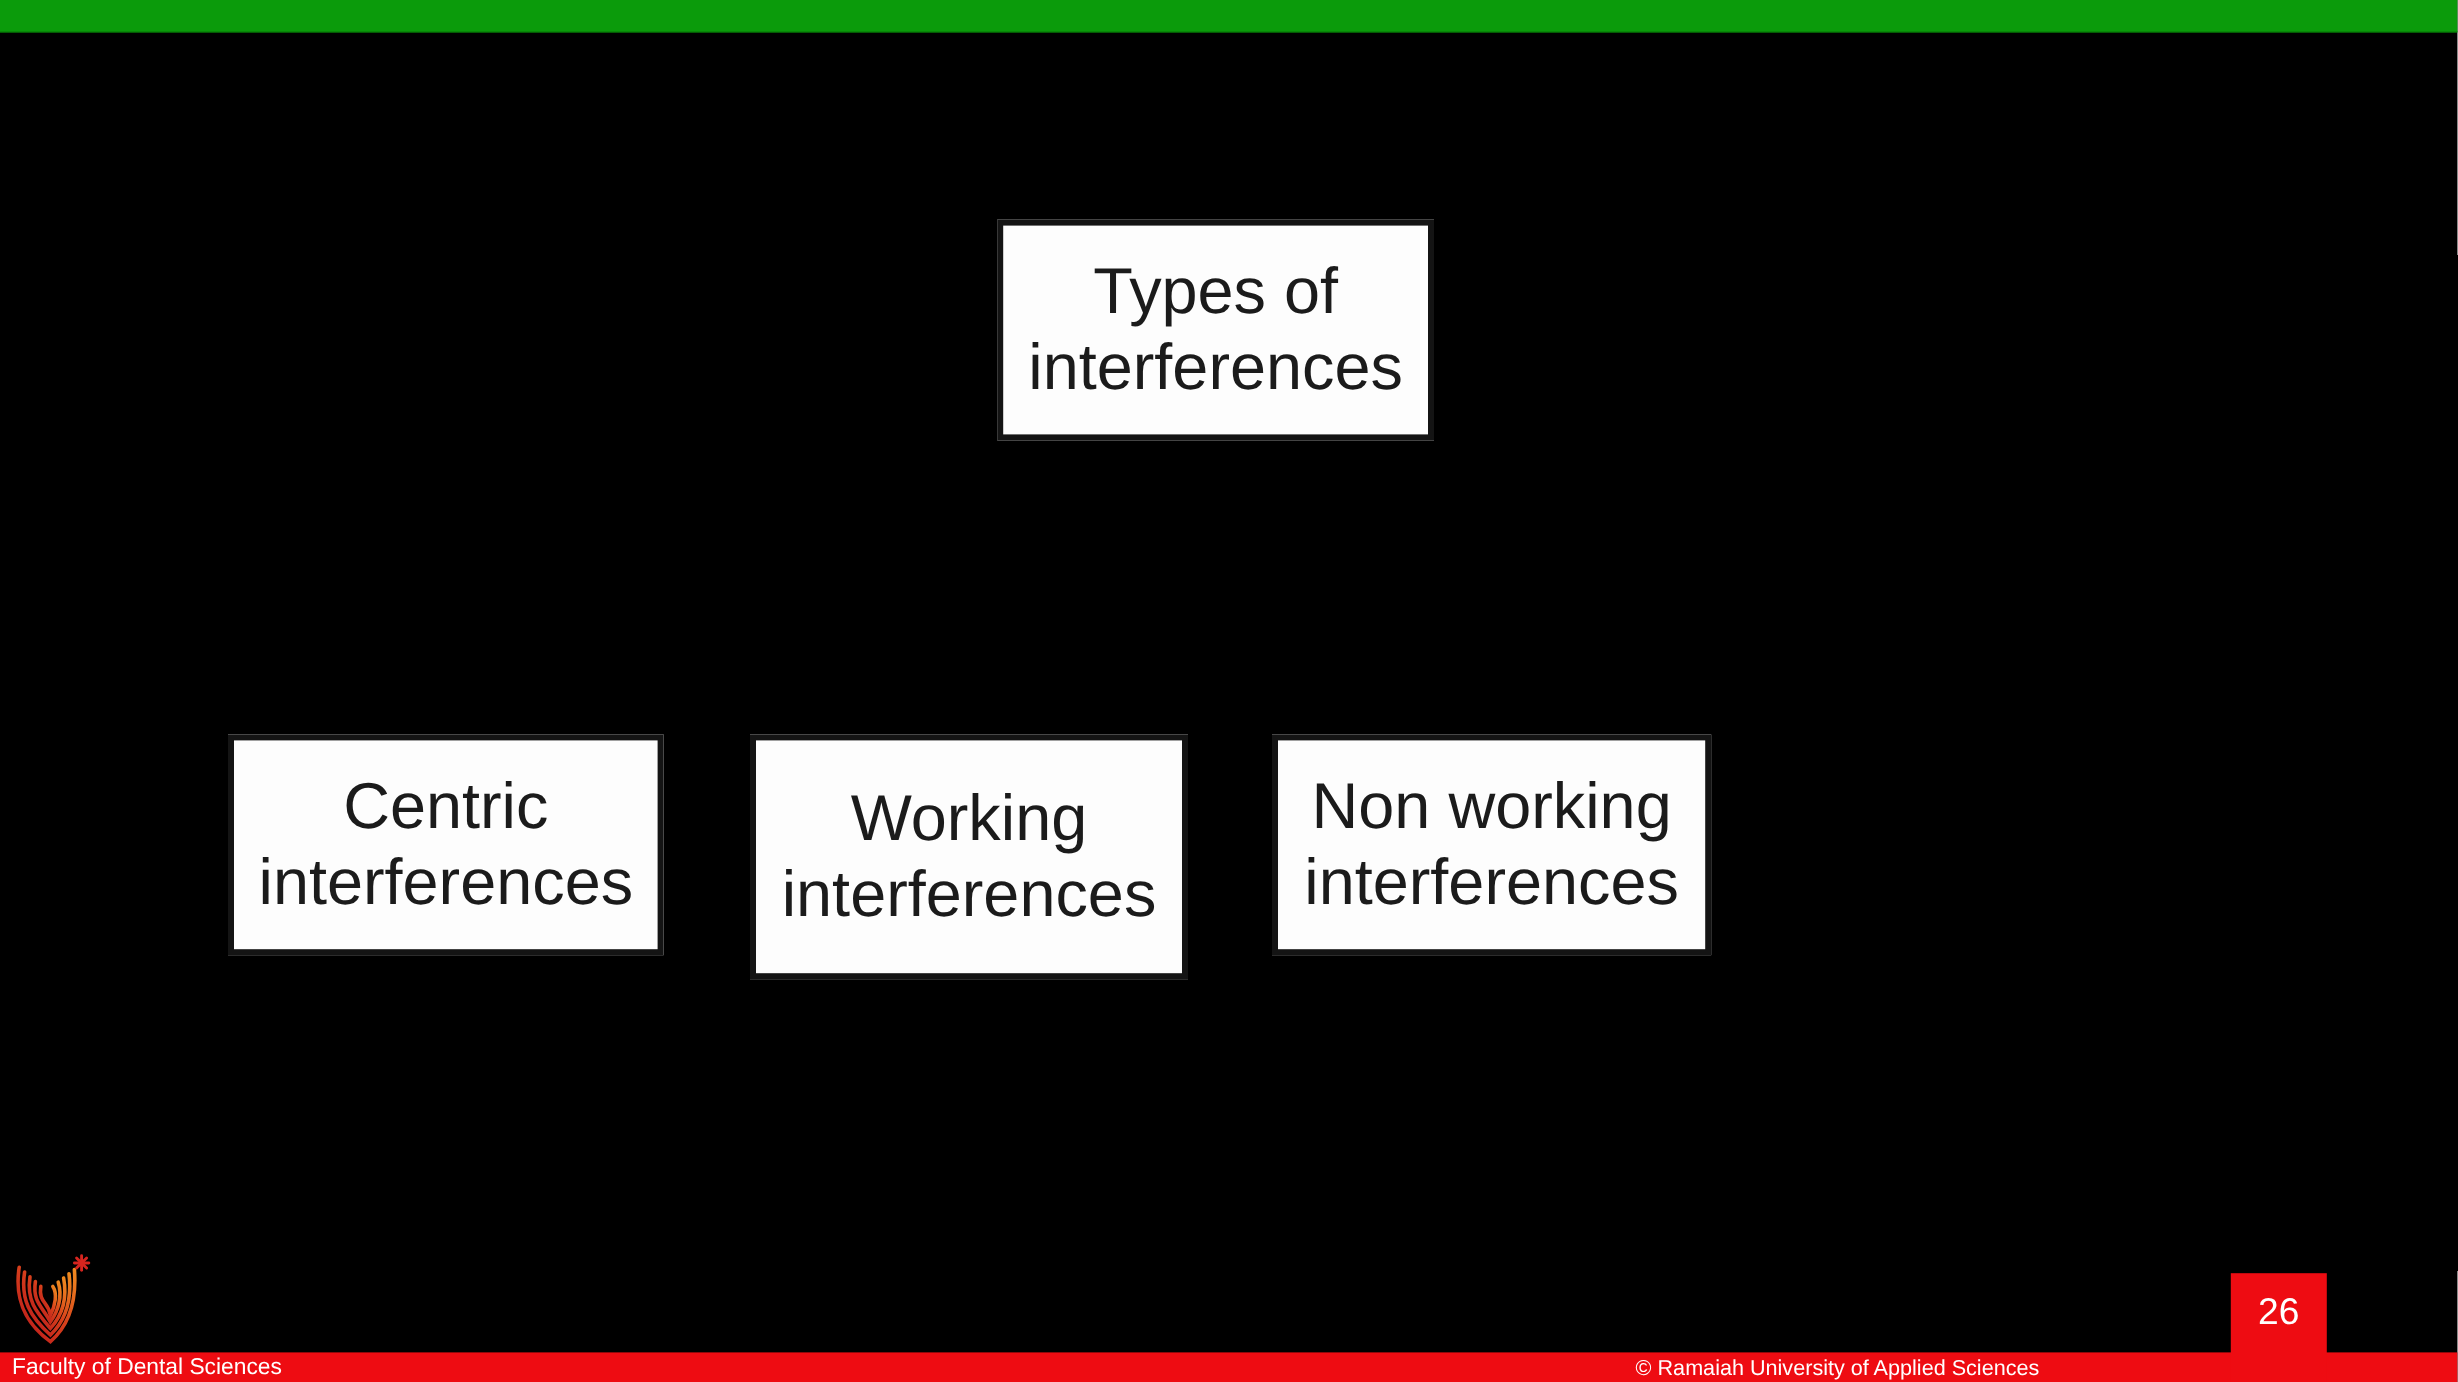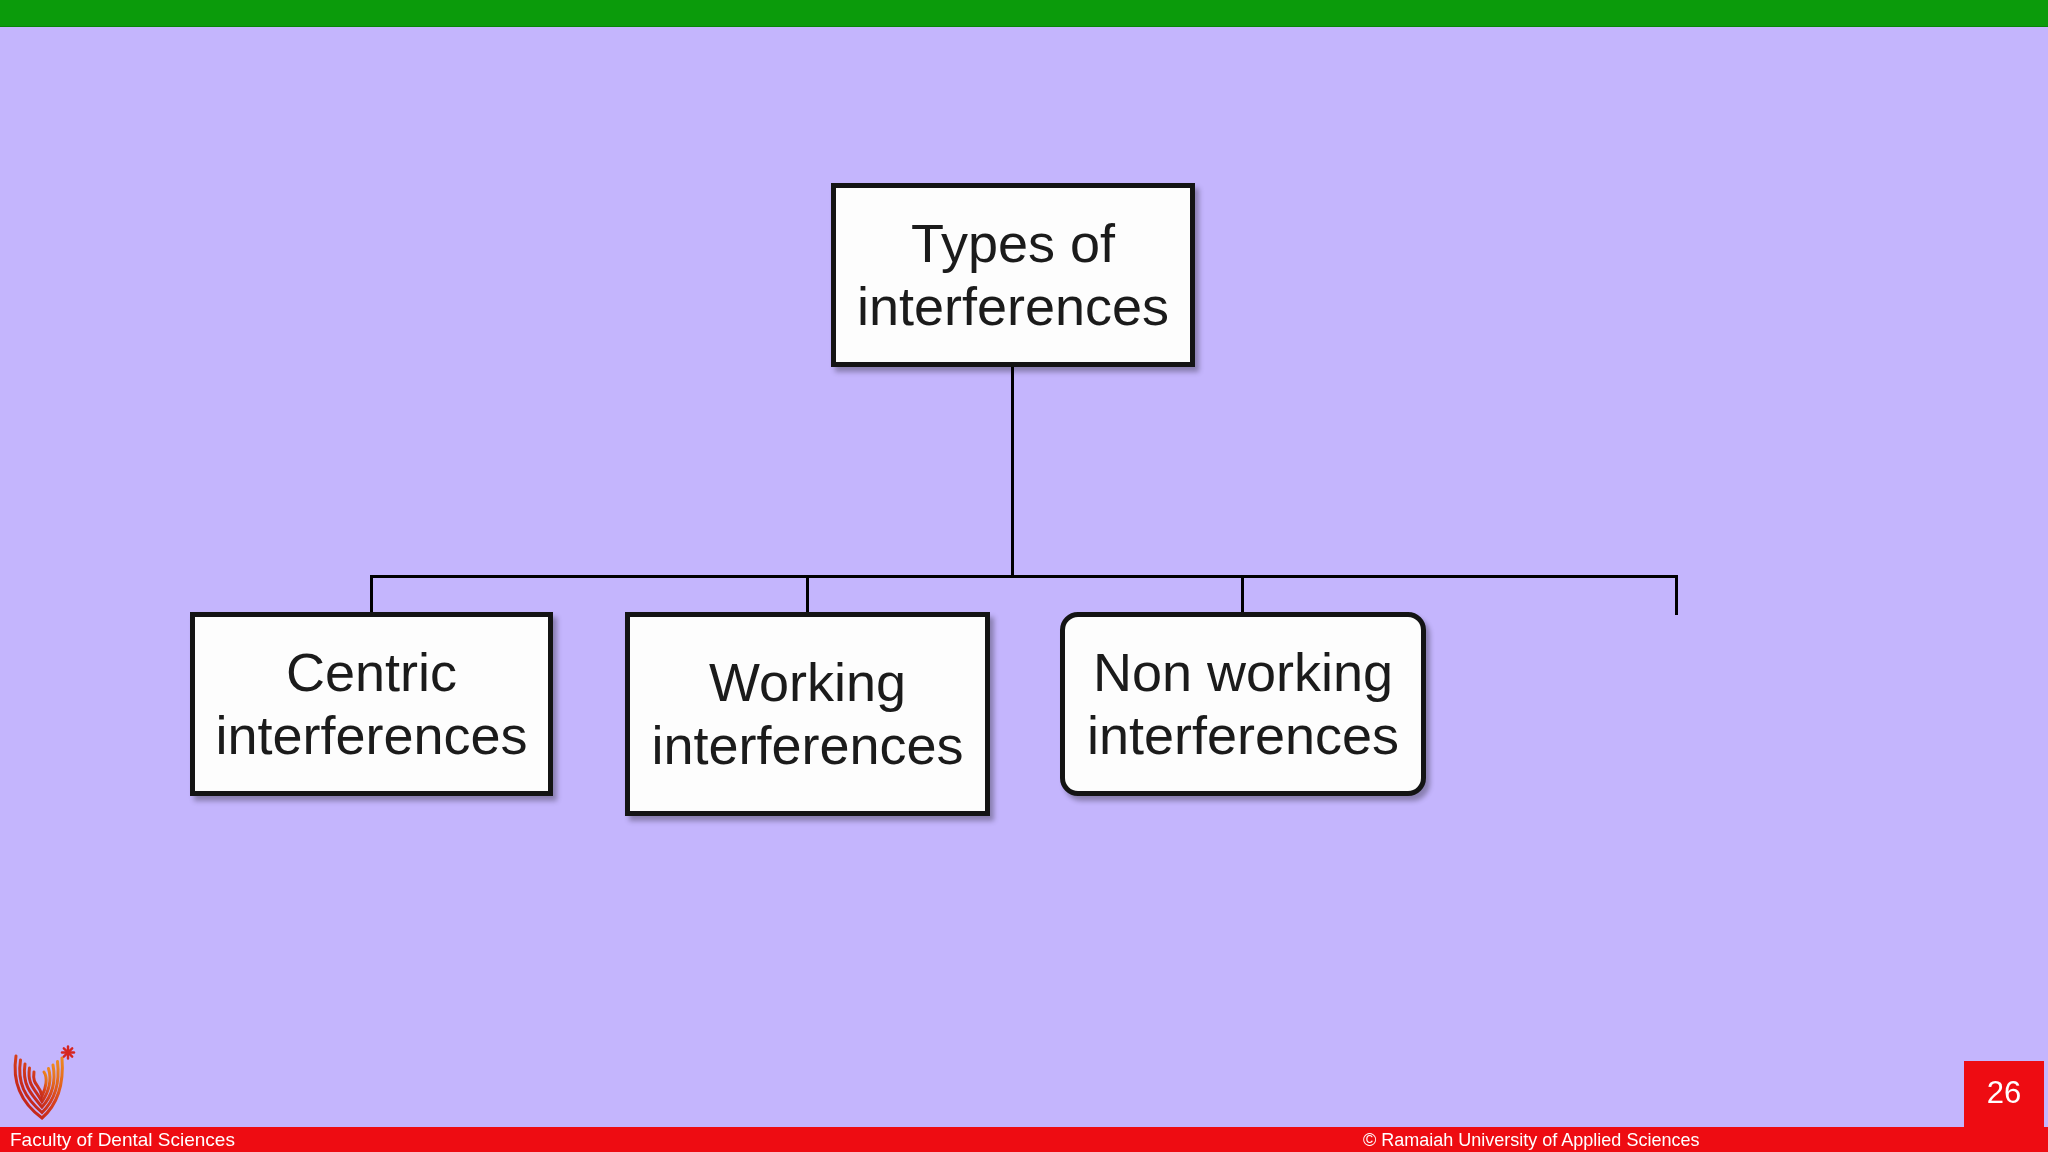--- a/index.html
+++ b/index.html
@@ -4,21 +4,21 @@
 <style>
   html, body { margin: 0; padding: 0; background: #ffffff; }
   body {
     width: 2048px; height: 1152px;
     font-family: "Liberation Sans", "DejaVu Sans", sans-serif;
     overflow: hidden;
   }
   .slide {
     position: relative;
     width: 2048px; height: 1152px;
-    background: #c4b5fd;
+    background: #000000;
   }
 
   
   .topbar {
     position: absolute; left: 0; top: 0;
     width: 2048px; height: 26px;
     background: var(--top-bar-green, #0b9b0b);
     border-bottom: 1px solid #078507;
   }
 
@@ -31,21 +31,21 @@
     box-shadow: 4px 5px 5px rgba(0,0,0,0.30);
     display: flex; align-items: center; justify-content: center;
     text-align: center;
     font-size: 54px; line-height: 63px;
     color: var(--node-text, #1b1b1b);
   }
   .node .label { display: block; padding: 0 4px; }
   .node.root  { left: 831px;  top: 183px; width: 364px; height: 184px; }
   .node.c0    { left: 190px;  top: 612px; width: 363px; height: 184px; text-align: center; }
   .node.c1    { left: 625px;  top: 612px; width: 365px; height: 204px; }
-  .node.c2    { left: 1060px; top: 612px; width: 366px; height: 184px; border-radius: 18px; }
+  .node.c2    { left: 1060px; top: 612px; width: 366px; height: 184px; }
   .node.c3    { left: 1493px; top: 612px; width: 367px; height: 184px; }
 
   
   .line { position: absolute; background: #000; }
   .trunk { left: 1011px; top: 365px; width: 3px; height: 212px; }
   .rail  { left: 371px;  top: 575px; width: 1306px; height: 3px; }
   .stub  { top: 575px; width: 3px; height: 40px; }
   .stub.s0 { left: 370px; }
   .stub.s1 { left: 806px; }
   .stub.s2 { left: 1241px; }
@@ -63,21 +63,21 @@
     color: #ffffff; font-size: 19px;
     white-space: nowrap;
   }
   .footer-right {
     position: absolute; left: 1363px; top: 0;
     height: 25px; line-height: 26px;
     color: #ffffff; font-size: 18px;
     white-space: nowrap;
   }
   .page-badge {
-    position: absolute; left: 1964px; top: 1061px;
+    position: absolute; left: 1859px; top: 1061px;
     width: 80px; height: 91px;
     background: var(--footer-red, #ee0c12);
     color: #ffffff;
     text-align: center;
     font-size: 31px;
   }
   .page-badge .num { display: block; padding-top: 14px; }
 
   
   .logo {

